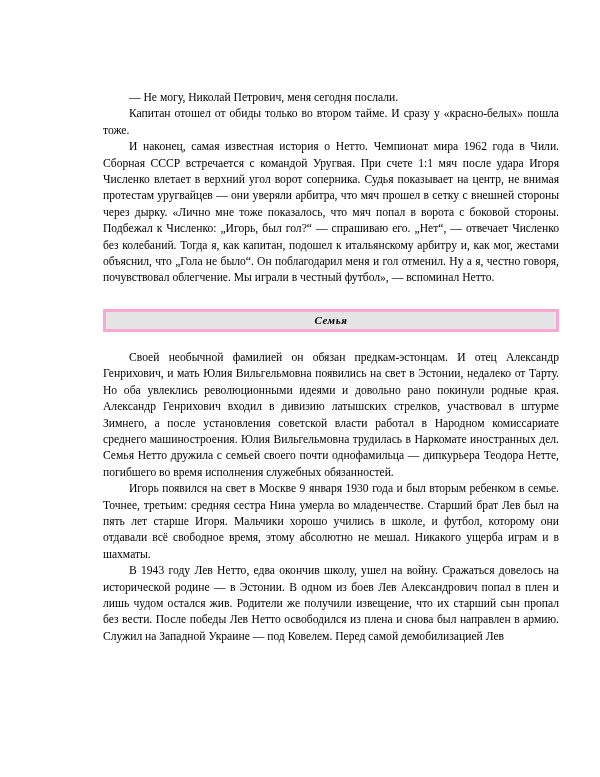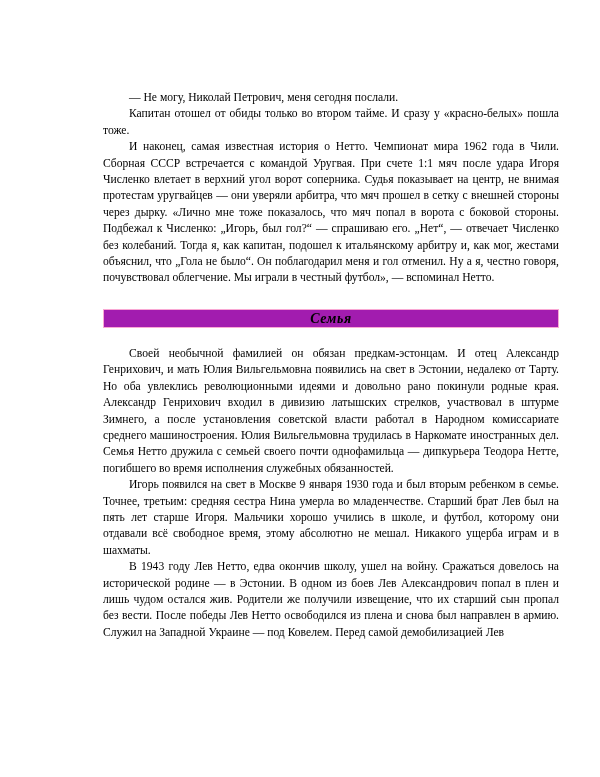--- a/index.html
+++ b/index.html
@@ -28,26 +28,26 @@
     text-align: justify;
     text-justify: inter-word;
     hyphens: manual;
   }
   .text-block p {
     margin: 0;
     text-indent: 26px;
   }
   .section-head {
     margin: 22px 0 18px 0;
-    border: 1px solid #f9a8d4;
-    background: #a21caf;
+    border: 3px solid #f9a8d4;
+    background: #e5e5e5;
     height: 17px;
     line-height: 17px;
     text-align: center;
-    font-size: 14px;
+    font-size: 11px;
     font-weight: bold;
     font-style: italic;
     font-family: "Liberation Serif", serif;
     letter-spacing: 0.6px;
   }
 </style>
 </head>
 <body>
 
 <div class="page">

